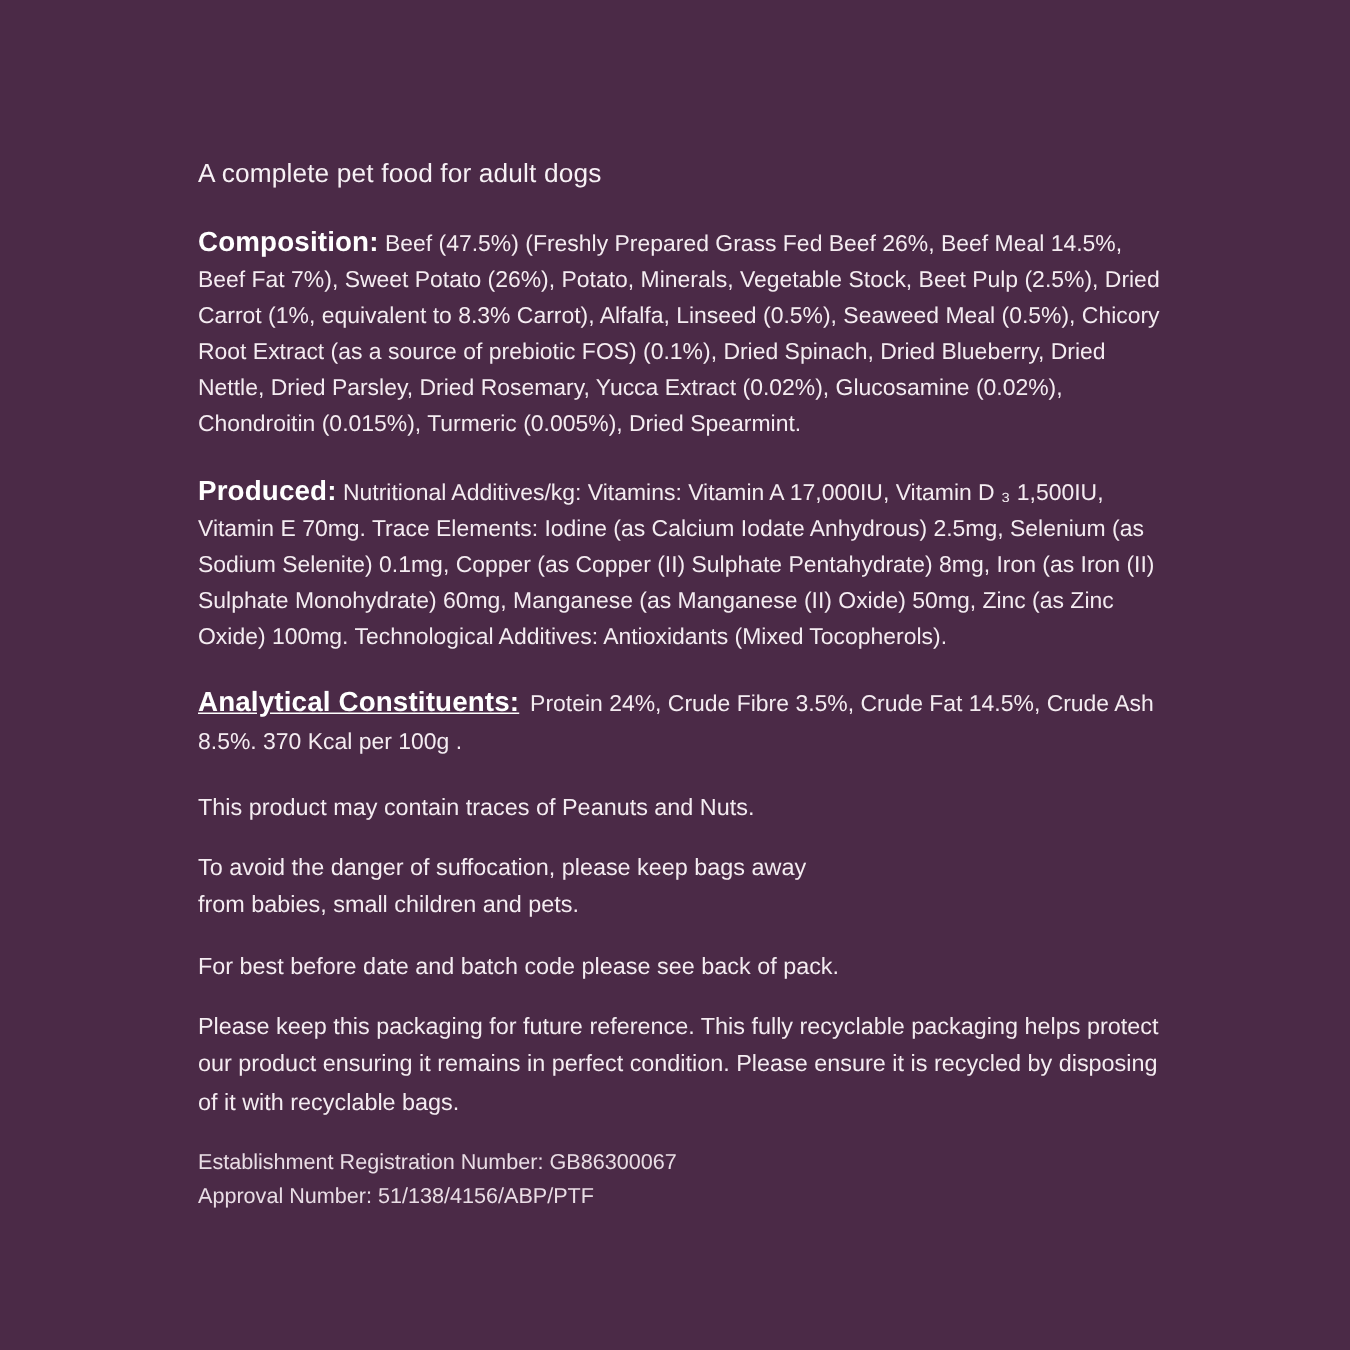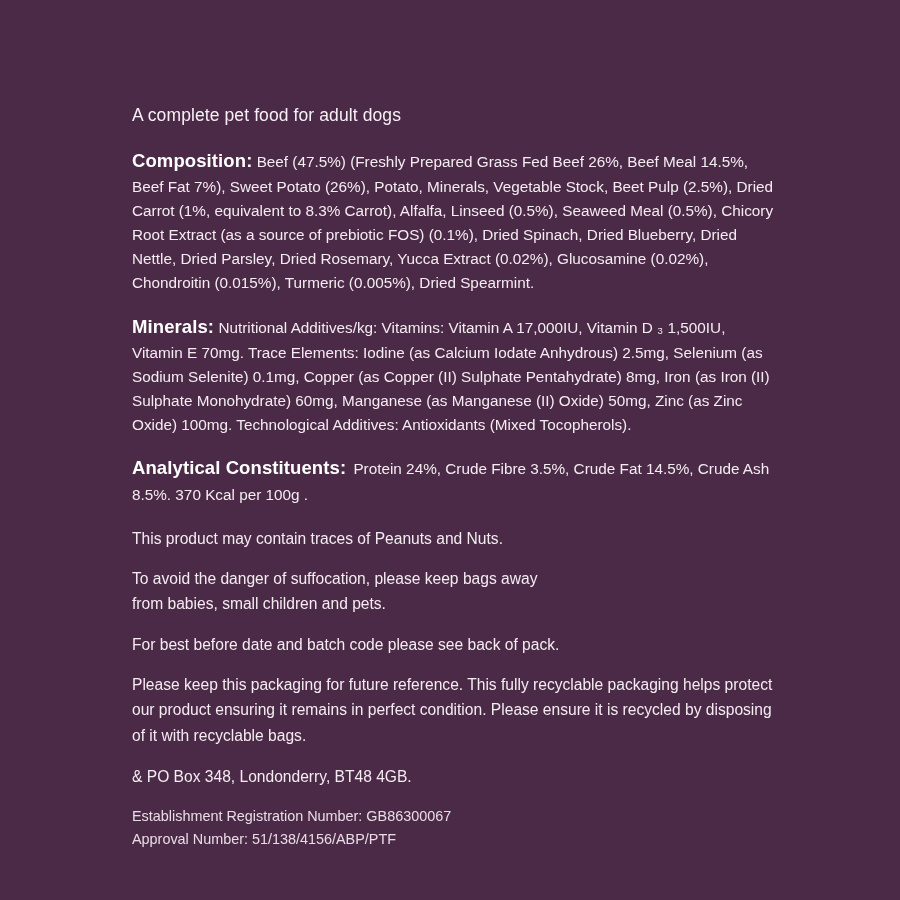--- a/index.html
+++ b/index.html
@@ -35,20 +35,21 @@
     text-align: left;
   }
   .para .lead {
     font-size: 18.5px;
     font-weight: 700;
     letter-spacing: 0.1px;
     color: #ffffff;
   }
   .para .lead.sp {
     margin-right: 3px;
+    text-decoration: underline;
   }
   .plain {
     font-size: 15.6px;
     line-height: 1.5;
     color: #f4ecf1;
     margin-bottom: 16px;
   }
   .multi {
     font-size: 15.6px;
     line-height: 1.62;
@@ -73,21 +74,21 @@
 <div class="label-panel">
 
   <div class="headline">A complete pet food for adult dogs</div>
 
   <div class="para comp-block">
     <span class="lead">Composition:</span>
     <span>Beef (47.5%) (Freshly Prepared Grass Fed Beef 26%, Beef Meal 14.5%, Beef Fat 7%), Sweet Potato (26%), Potato, Minerals, Vegetable Stock, Beet Pulp (2.5%), Dried Carrot (1%, equivalent to 8.3% Carrot), Alfalfa, Linseed (0.5%), Seaweed Meal (0.5%), Chicory Root Extract (as a source of prebiotic FOS) (0.1%), Dried Spinach, Dried Blueberry, Dried Nettle, Dried Parsley, Dried Rosemary, Yucca Extract (0.02%), Glucosamine (0.02%), Chondroitin (0.015%), Turmeric (0.005%), Dried Spearmint.</span>
   </div>
 
   <div class="para add-block">
-    <span class="lead">Minerals:</span>
+    <span class="lead">Produced:</span>
     <span>Nutritional Additives/kg: Vitamins: Vitamin A 17,000IU, Vitamin D ₃ 1,500IU, Vitamin E 70mg. Trace Elements: Iodine (as Calcium Iodate Anhydrous) 2.5mg, Selenium (as Sodium Selenite) 0.1mg, Copper (as Copper (II) Sulphate Pentahydrate) 8mg, Iron (as Iron (II) Sulphate Monohydrate) 60mg, Manganese (as Manganese (II) Oxide) 50mg, Zinc (as Zinc Oxide) 100mg. Technological Additives: Antioxidants (Mixed Tocopherols).</span>
   </div>
 
   <div class="para anal-block">
     <span class="lead sp">Analytical Constituents:</span>
     <span>Protein 24%, Crude Fibre 3.5%, Crude Fat 14.5%, Crude Ash 8.5%. 370 Kcal per 100g .</span>
   </div>
 
   <div class="plain">This product may contain traces of Peanuts and Nuts.</div>
 
@@ -95,21 +96,20 @@
     <span class="nowrap-line">To avoid the danger of suffocation, please keep bags away</span>
     <span class="nowrap-line">from babies, small children and pets.</span>
   </div>
 
   <div class="plain">For best before date and batch code please see back of pack.</div>
 
 
   <div class="multi">Please keep this packaging for future reference. This fully recyclable packaging helps protect our product ensuring it remains in perfect condition. Please ensure it is recycled by disposing of it with recyclable bags.</div>
 
   <div class="multi">
-    <span class="nowrap-line">&amp; PO Box 348, Londonderry, BT48 4GB.</span>
   </div>
 
   <div class="small">
     <span class="nowrap-line">Establishment Registration Number: GB86300067</span>
     <span class="nowrap-line">Approval Number: 51/138/4156/ABP/PTF</span>
   </div>
 
 </div>
 
 </body></html>

